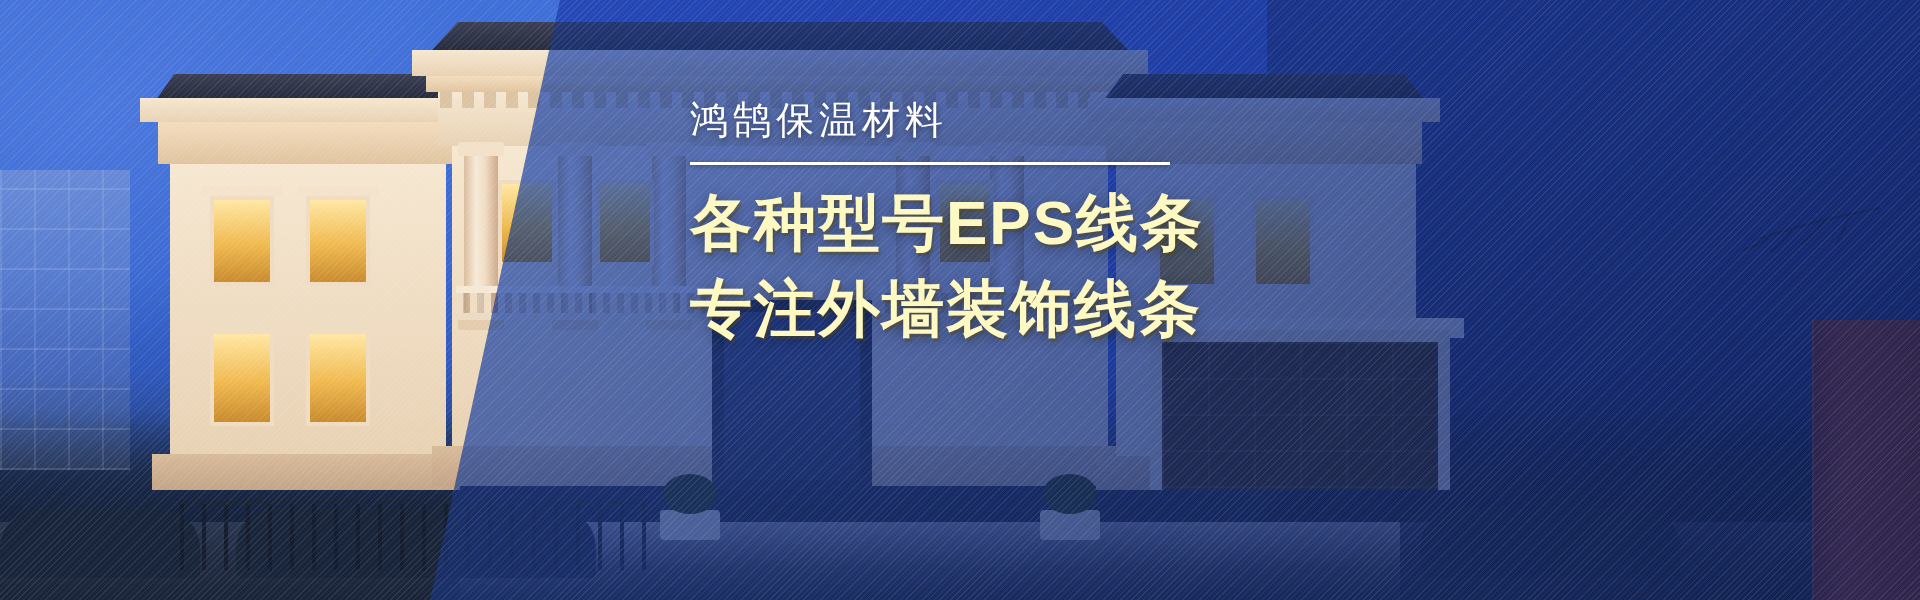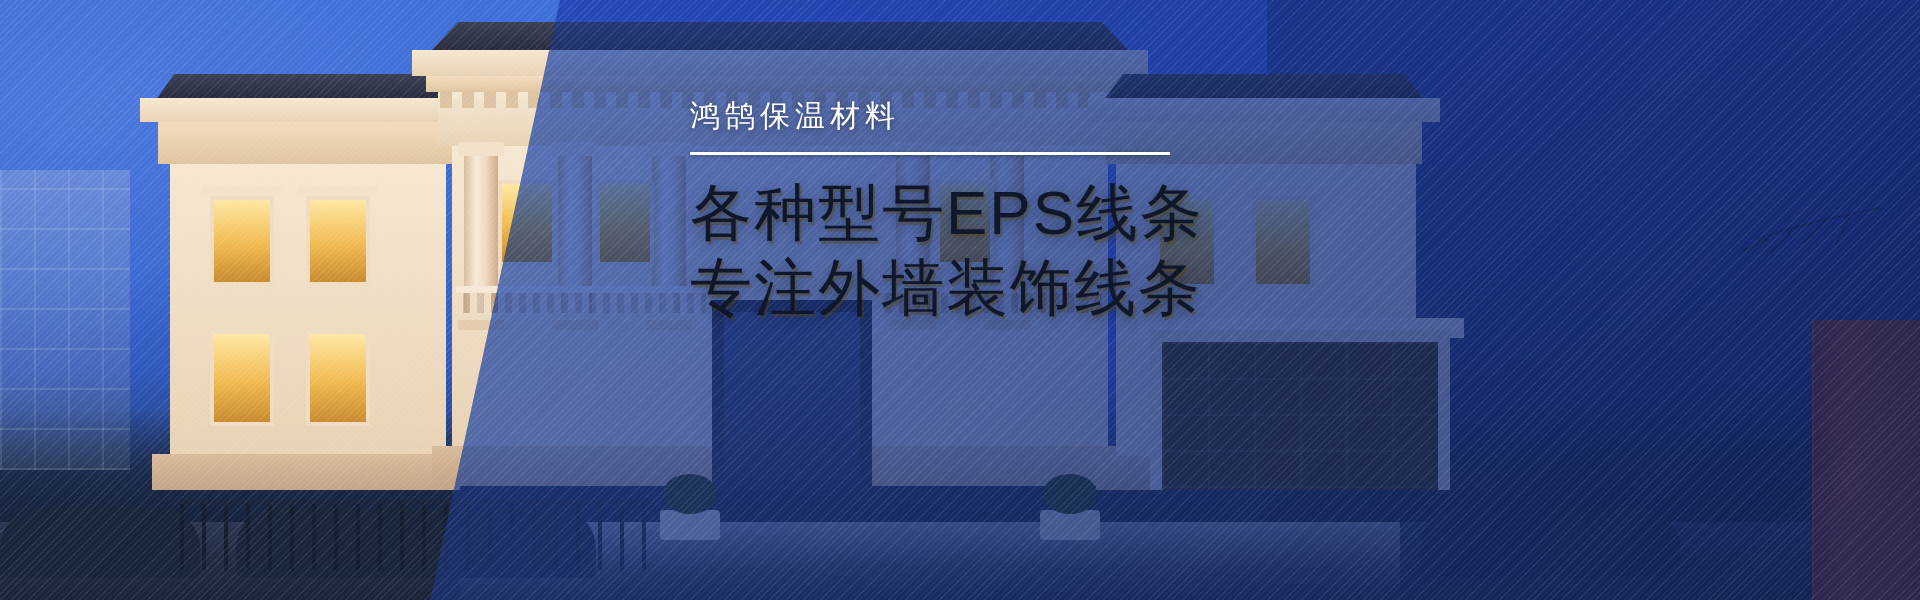--- a/index.html
+++ b/index.html
@@ -178,35 +178,35 @@
     background:repeating-linear-gradient(135deg,
        rgba(255,255,255,.085) 0 1px,
        rgba(0,0,0,0) 1px 4px);
     pointer-events:none;
   }
 
   
   .copy{ position:absolute; left:690px; top:98px; width:700px; }
 
   .brand{
-    color:#ffffff; font-size:30px; letter-spacing:5px; font-weight:400;
+    color:#ffffff; font-size:38px; letter-spacing:5px; font-weight:400;
     line-height:1.2; text-shadow:0 2px 6px rgba(0,0,0,.45);
     white-space:nowrap;
   }
   .rule{
     margin-top:18px; width:480px; height:3px; background:#ffffff;
     box-shadow:0 1px 4px rgba(0,0,0,.35);
   }
   .head{
     margin-top:22px;
-    color:#0f172a; font-weight:400; font-size:62px; line-height:1.17;
+    color:#fef9c3; font-weight:700; font-size:62px; line-height:1.17;
     letter-spacing:2px; white-space:nowrap;
     text-shadow:2px 3px 0 rgba(90,70,0,.35), 0 4px 14px rgba(0,0,0,.35);
   }
-  .head2{ margin-top:2px; }
+  .head2{ margin-top:14px; }
   .tag{
     margin-top:30px;
     color:#ffffff; font-size:31px; letter-spacing:2px; font-weight:400;
     text-shadow:0 2px 7px rgba(0,0,0,.5);
     white-space:nowrap;
   }
   .tag .dot{ padding:0 7px; }
 </style>
 </head>
 <body>

